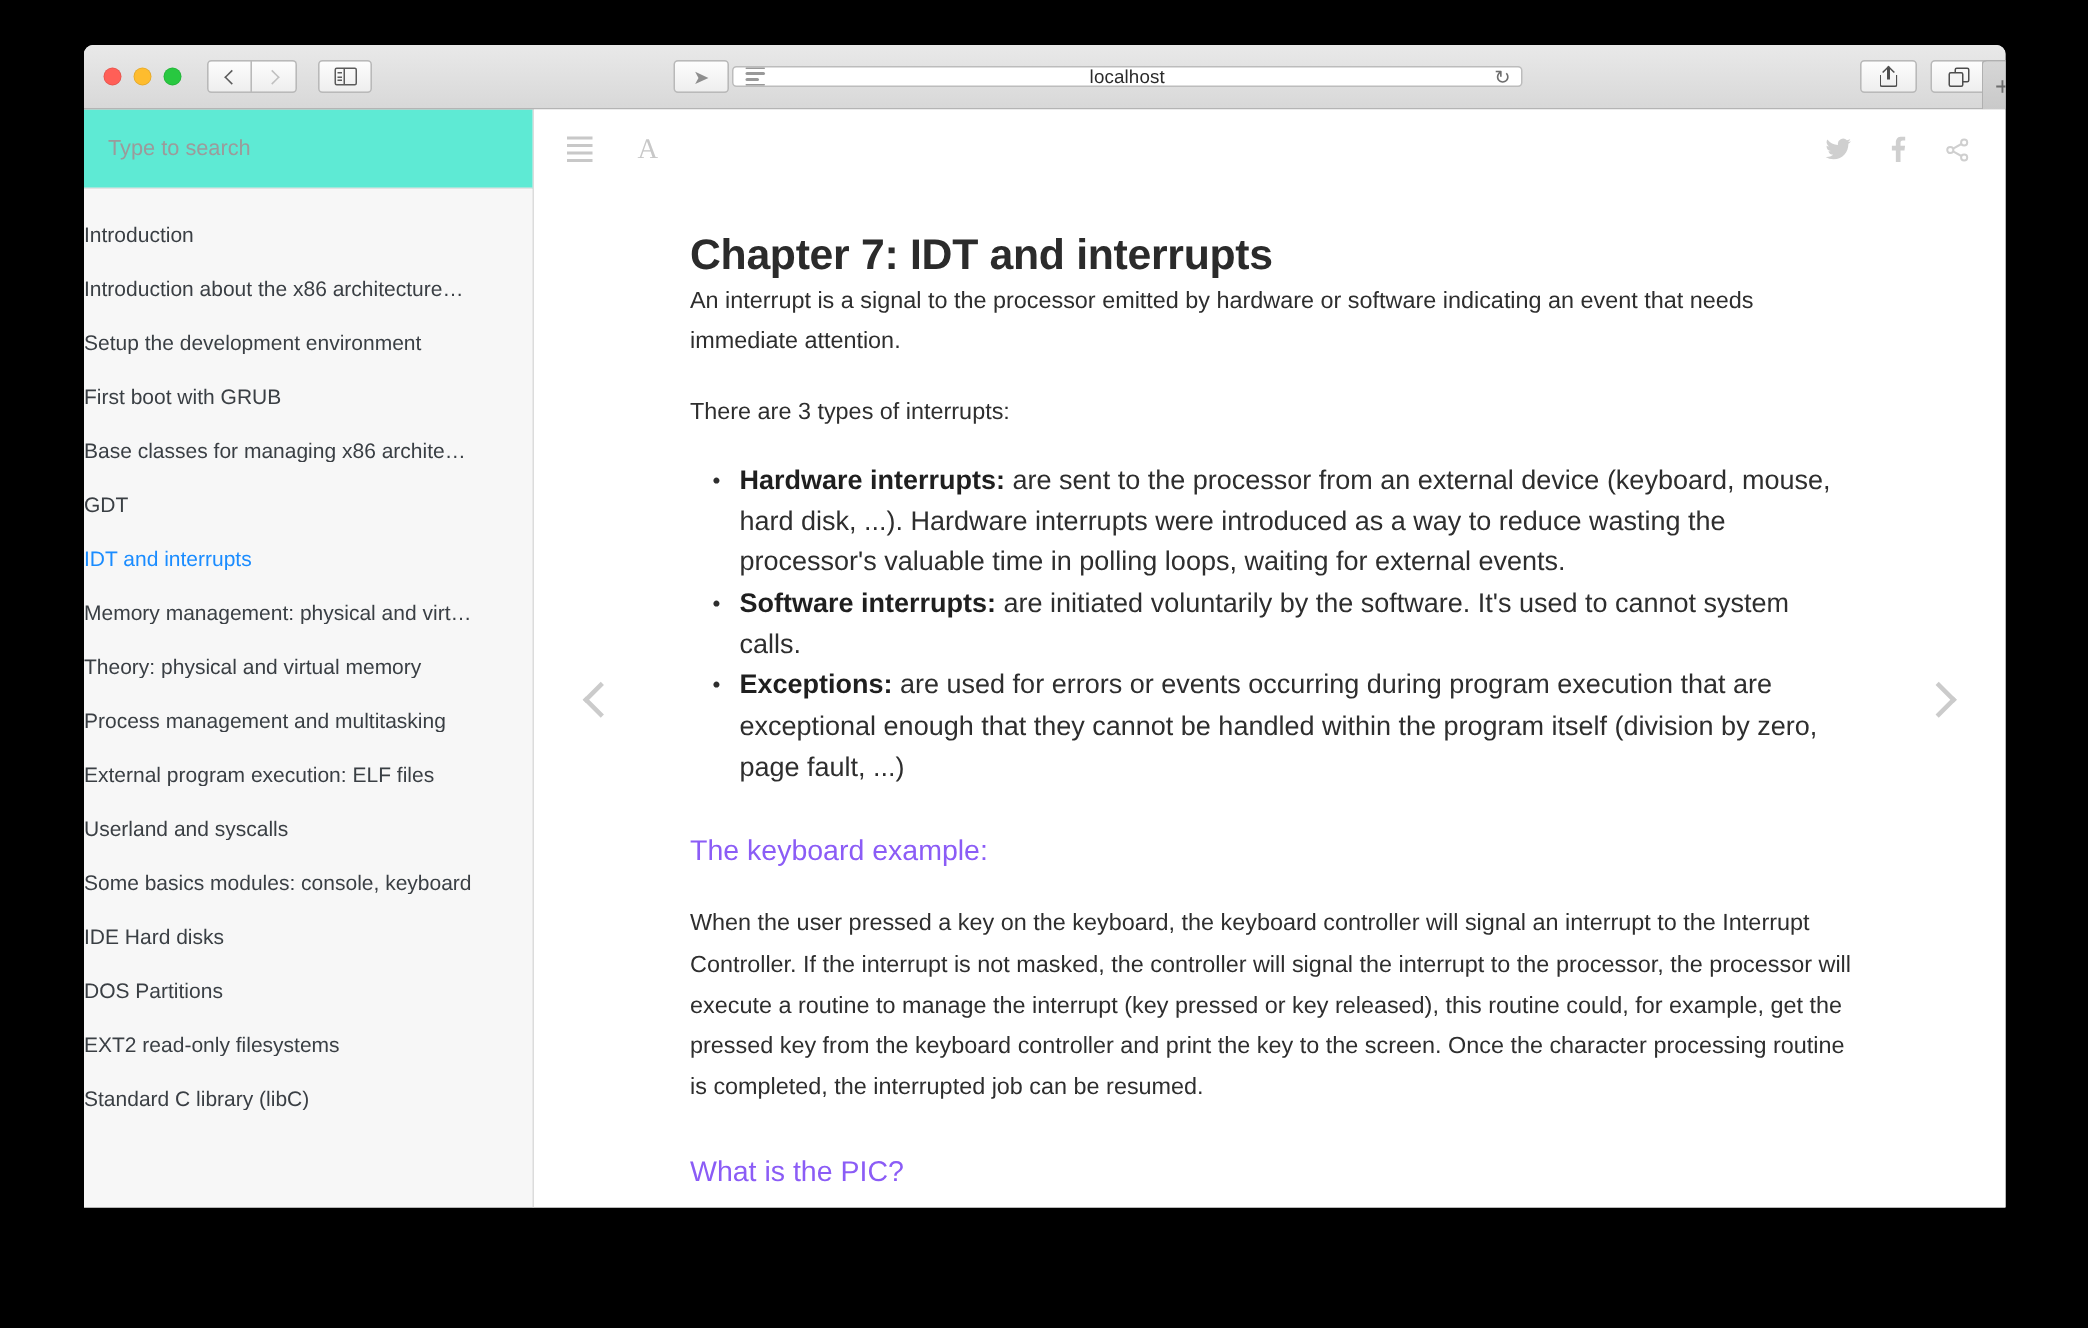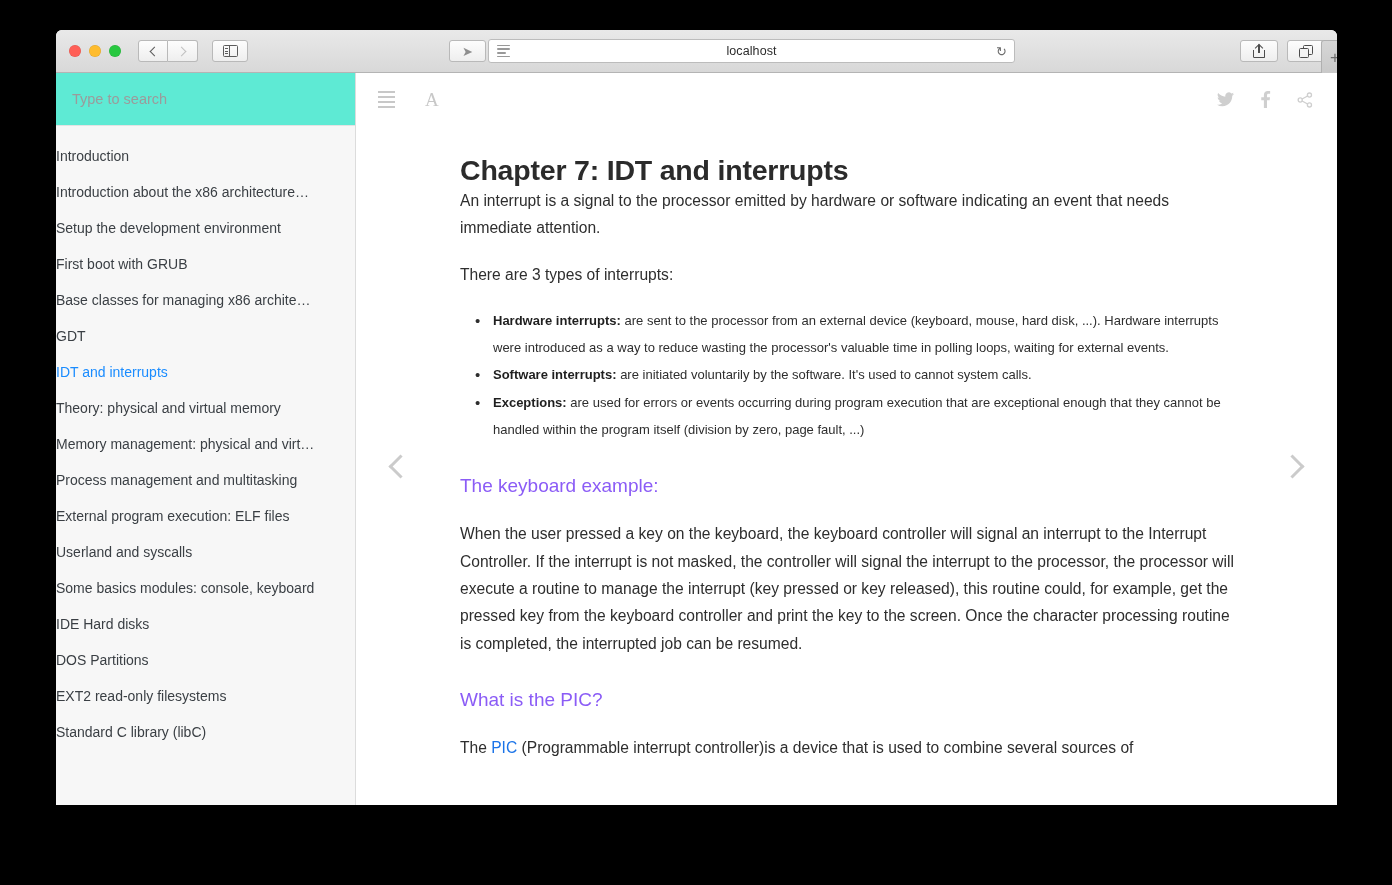--- a/index.html
+++ b/index.html
@@ -92,21 +92,21 @@
     display: block; width: 3px; height: 1px; background: #5b5b5b;
   }
 
   #reader-btn { width: 37px; margin-left: 0; }
   .reader-glyph { font-size: 13px; color: #8e8e8e; line-height: 1; }
 
   #urlbar-wrap {
     position: absolute;
     left: 432px;
     width: 527px;
-    height: 24px;
+    height: 14px;
   }
   #urlbar {
     width: 100%; height: 100%;
     background: #ffffff;
     border: 1px solid #bcbcbc;
     border-radius: 3px;
     display: flex;
     align-items: center;
     position: relative;
   }
@@ -320,21 +320,21 @@
     line-height: 27.3px;
     margin-bottom: 19px;
     color: #2e2e2e;
   }
   #article ul {
     margin: 0 0 8px 0;
     padding-left: 33px;
     list-style: none;
   }
   #article li {
-    font-size: 13px;
+    font-size: 18px;
     line-height: 27.3px;
     color: #2e2e2e;
     position: relative;
     margin-bottom: 0;
   }
   #article li::before {
     content: "\2022";
     position: absolute;
     left: -18px;
     color: #2e2e2e;
@@ -433,24 +433,24 @@
         <div class="toc-item">
             <span>Base classes for managing x86 archite…</span>
           </div>
         <div class="toc-item">
             <span>GDT</span>
           </div>
         <div class="toc-item active">
             <span>IDT and interrupts</span>
           </div>
         <div class="toc-item">
+            <span>Memory management: physical and virt…</span>
+          </div>
+        <div class="toc-item">
             <span>Theory: physical and virtual memory</span>
-          </div>
-        <div class="toc-item">
-            <span>Memory management: physical and virt…</span>
           </div>
         <div class="toc-item">
             <span>Process management and multitasking</span>
           </div>
         <div class="toc-item">
             <span>External program execution: ELF files</span>
           </div>
         <div class="toc-item">
             <span>Userland and syscalls</span>
           </div>

